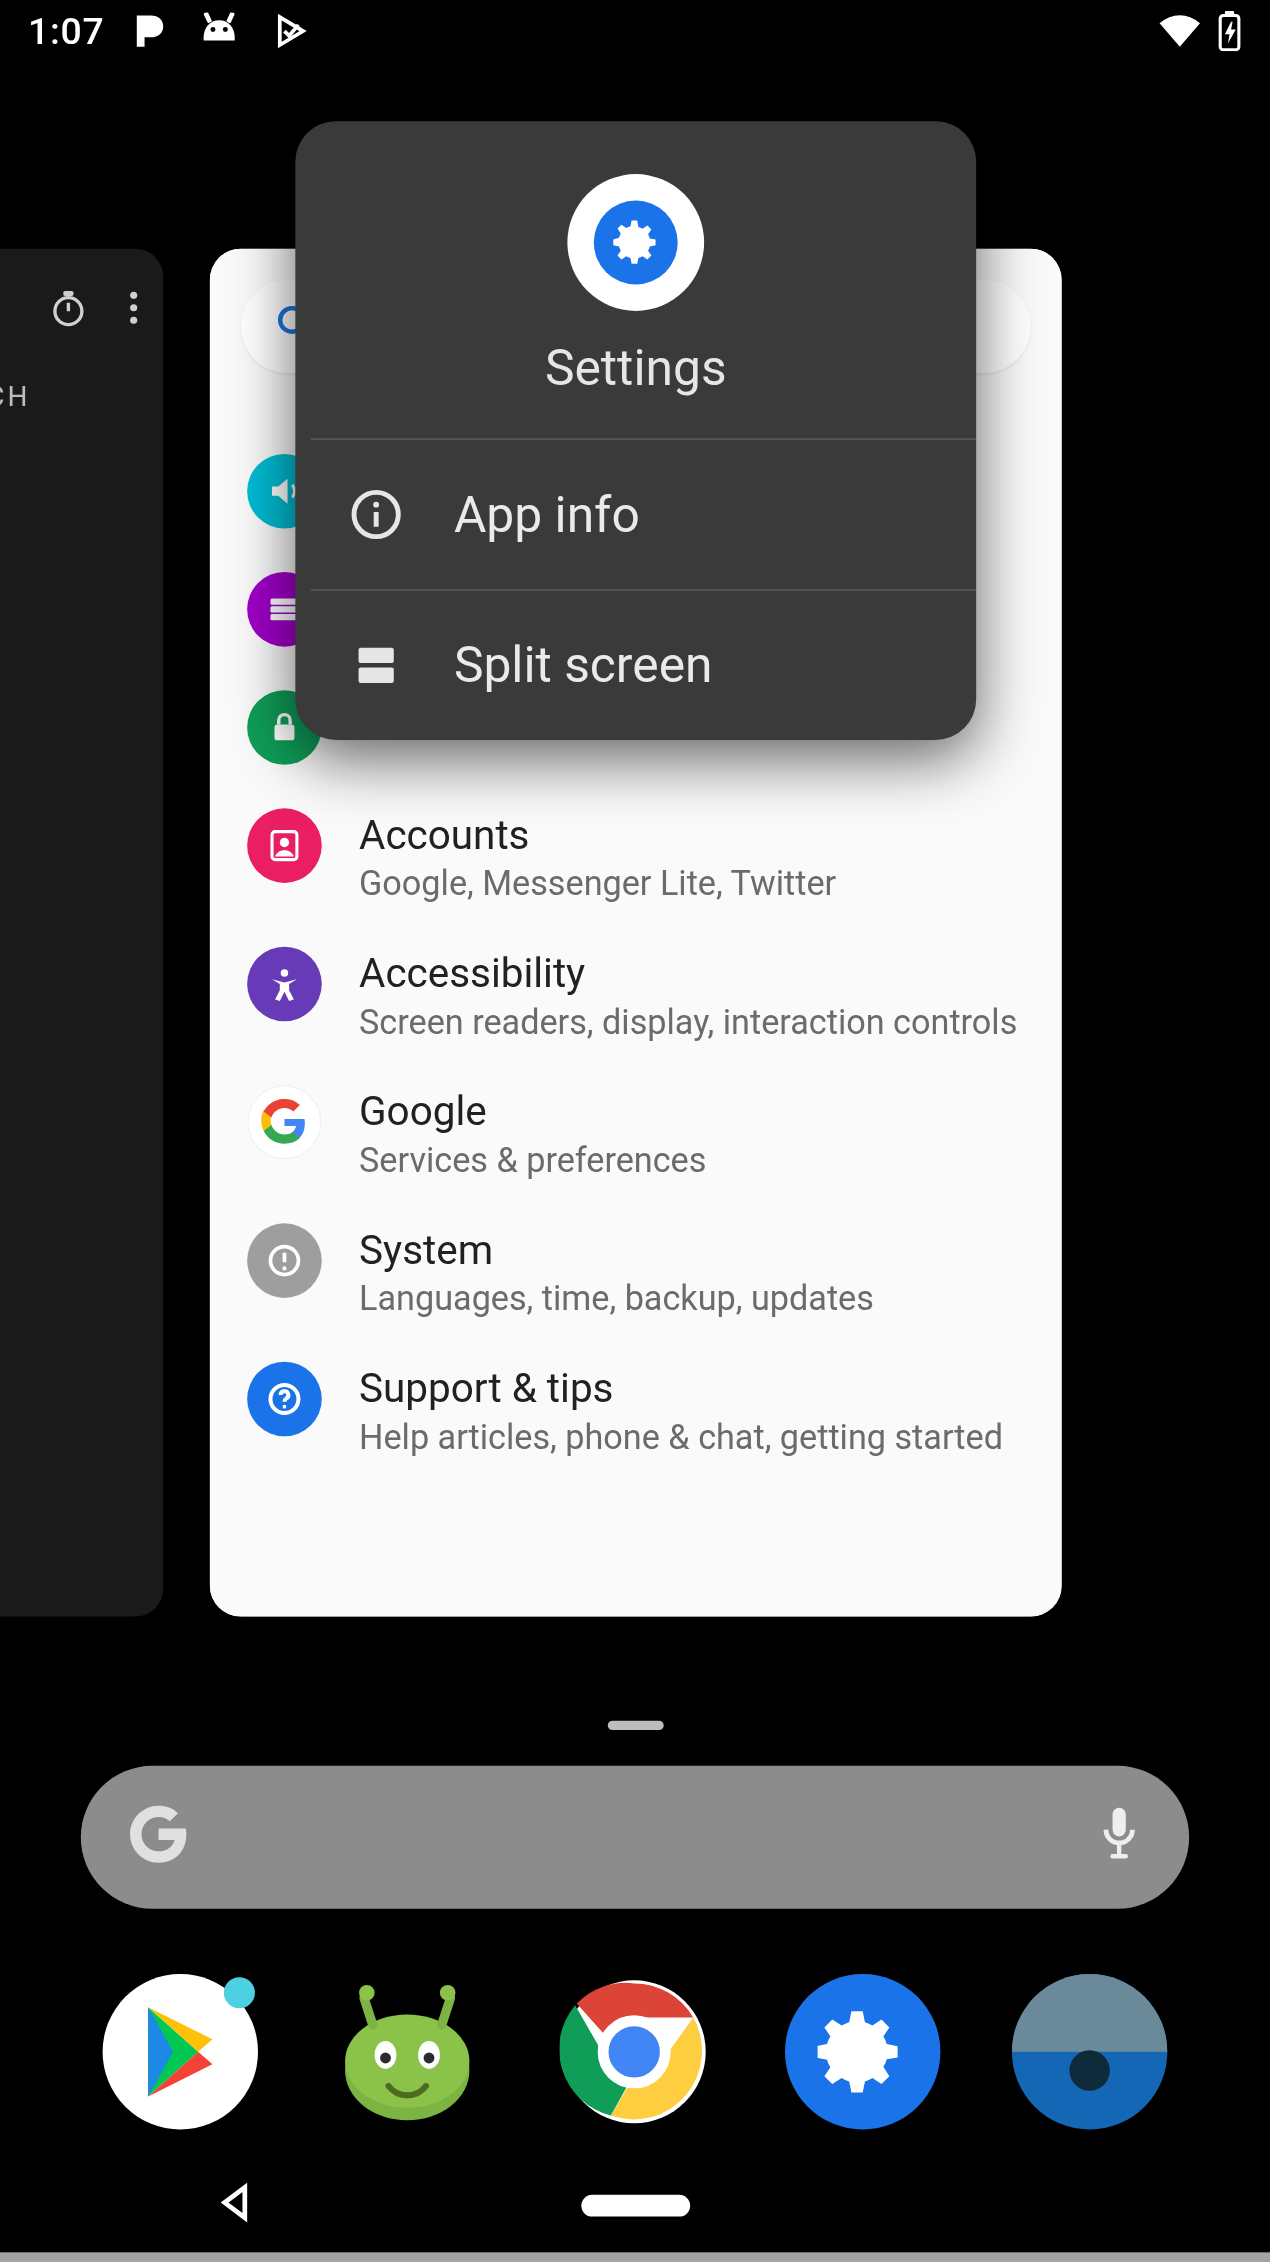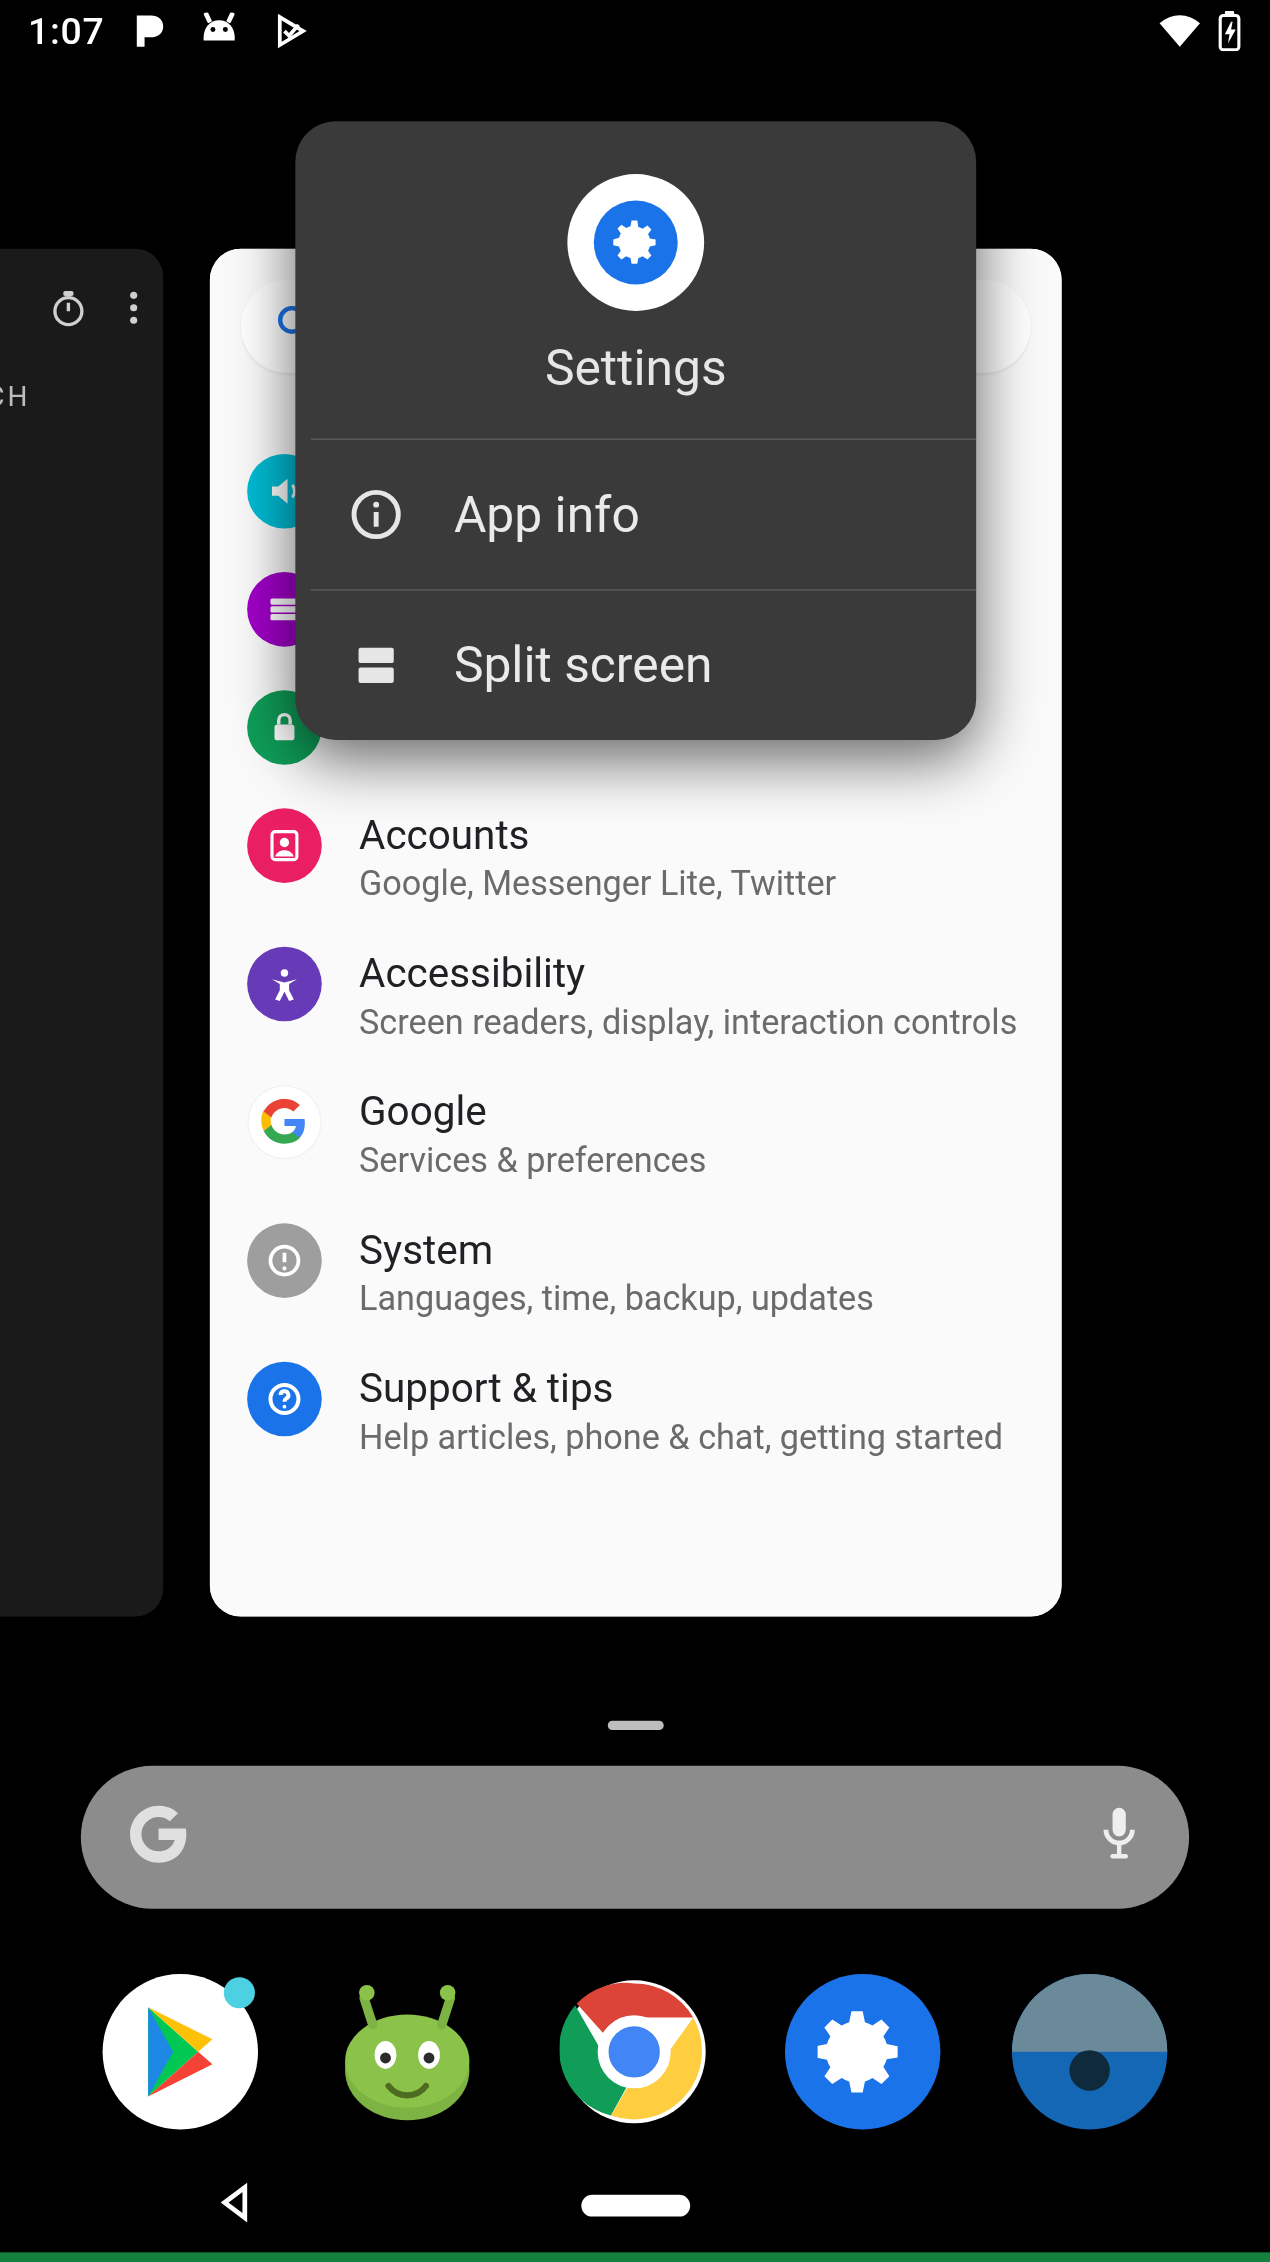--- a/index.html
+++ b/index.html
@@ -1,18 +1,18 @@
 <!DOCTYPE html>
 <html><head>
   <meta charset="utf-8">
   <style>
     * { box-sizing: border-box; margin: 0; padding: 0; }
     html, body { width: 1270px; height: 2262px; background: #ffffff; font-family: Roboto, "Helvetica Neue", Arial, sans-serif; }
     
-    .stage { position: relative; width: 1270px; height: 2262px; background: #15803d; overflow: hidden; }
+    .stage { position: relative; width: 1270px; height: 2262px; background: #a3a3a3; overflow: hidden; }
     .phone { position: absolute; top: 0; left: 0; width: 817px; height: 1449px; transform-origin: top left; transform: scale(1.5544); background: #000; overflow: hidden; }
 
     
     .status-bar { position: absolute; top: 0; left: 0; right: 0; height: 40px; display: flex; align-items: center; padding: 0 18px; color: #fff; font-size: 24px; font-weight: 500; letter-spacing: 0.5px; }
     .status-left { display: flex; align-items: center; gap: 18px; }
     .status-icons-left { display: flex; align-items: center; gap: 20px; }
     .status-right { margin-left: auto; display: flex; align-items: center; gap: 10px; }
     .sb-icon svg { display: block; }
 
     

